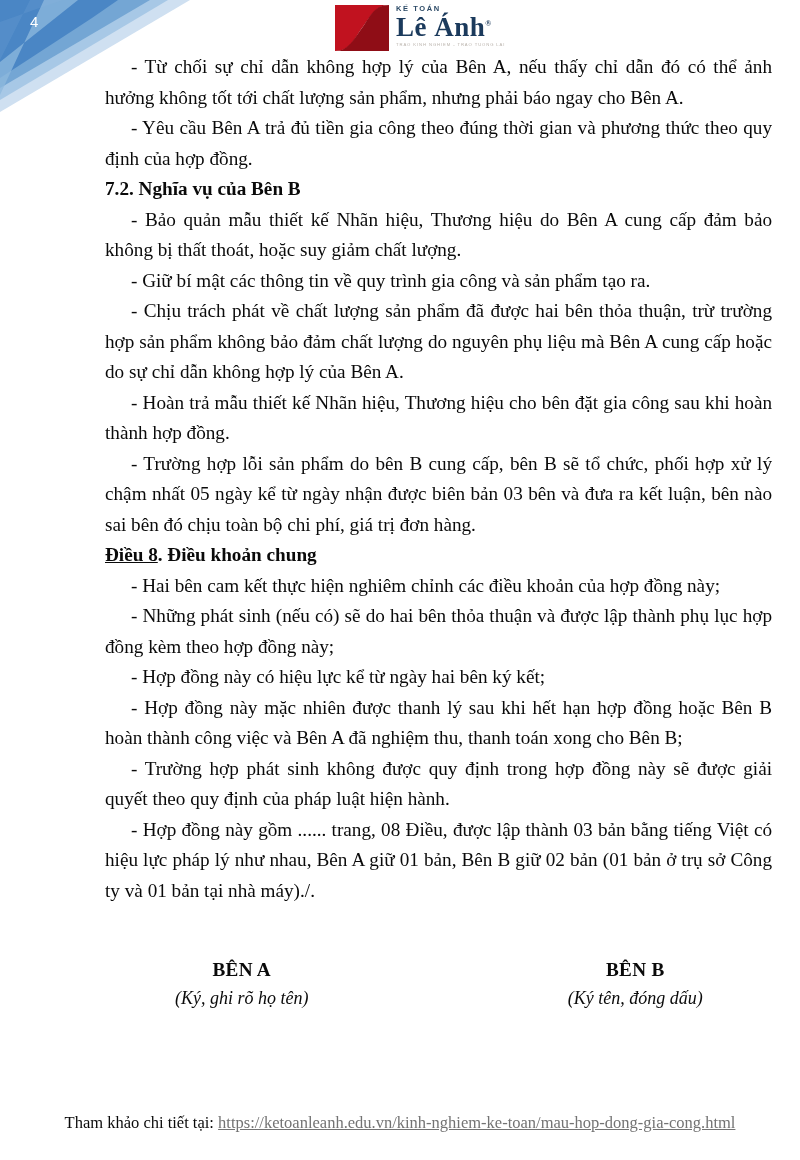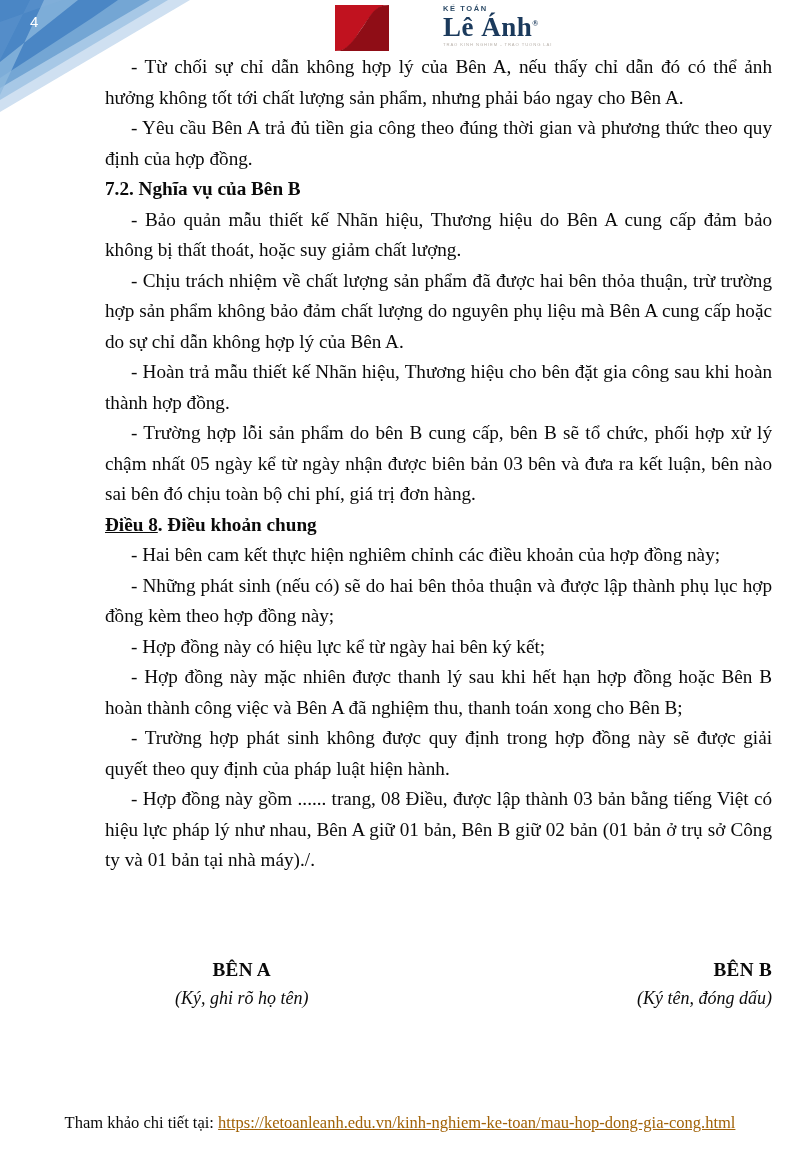--- a/index.html
+++ b/index.html
@@ -51,21 +51,20 @@
   
   .logo {
     position: absolute;
     left: 333px;
     top: 3px;
     width: 200px;
     height: 52px;
     display: flex;
     align-items: flex-start;
     z-index: 2;
-    gap: 47px;
   }
   .logo-mark {
     width: 58px;
     height: 50px;
     flex: 0 0 58px;
   }
   .logo-mark svg { display: block; }
   .logo-text {
     margin-left: 5px;
     padding-top: 2px;
@@ -137,21 +136,21 @@
     left: 105px;
     top: 955px;
     width: 667px;
     display: flex;
   }
   .sign-col {
     flex: 1 1 50%;
     text-align: center;
   }
   .sign-col.left  { padding-right: 60px; }
-  .sign-col.right { padding-left: 60px; text-align: right; }
+  .sign-col.right { padding-left: 60px; }
   .sign-title {
     font-size: 19.2px;
     font-weight: bold;
     line-height: 29px;
     letter-spacing: 0.3px;
   }
   .sign-sub {
     font-size: 18px;
     font-style: italic;
     line-height: 28px;
@@ -205,21 +204,22 @@
   </div>
 
   <div class="doc-body">
 
     <p class="para">-  Từ chối sự chỉ dẫn không hợp lý của Bên A, nếu thấy chỉ dẫn đó có thể ảnh hưởng không tốt tới chất lượng sản phẩm, nhưng phải báo ngay cho Bên A.</p>
     <p class="para">-  Yêu cầu Bên A trả đủ tiền gia công theo đúng thời gian và phương thức theo quy định của hợp đồng.</p>
 
     <p class="heading">7.2. Nghĩa vụ của Bên B</p>
 
     <p class="para">- Bảo quản mẫu thiết kế Nhãn hiệu, Thương hiệu do Bên A cung cấp đảm bảo không bị thất thoát, hoặc suy giảm chất lượng.</p>
-    <p class="para">- Chịu trách nhiệm về chất lượng sản phẩm đã được hai bên thỏa thuận, trừ trường hợp sản phẩm không bảo đảm chất lượng do nguyên phụ liệu mà Bên A cung cấp hoặc do sự chỉ dẫn không hợp lý của Bên A.</p>
+    <p class="para">- Giữ bí mật các thông tin về quy trình gia công và sản phẩm tạo ra.</p>
+    <p class="para">- Chịu trách phát về chất lượng sản phẩm đã được hai bên thỏa thuận, trừ trường hợp sản phẩm không bảo đảm chất lượng do nguyên phụ liệu mà Bên A cung cấp hoặc do sự chỉ dẫn không hợp lý của Bên A.</p>
     <p class="para">- Hoàn trả mẫu thiết kế Nhãn hiệu, Thương hiệu cho bên đặt gia công sau khi hoàn thành hợp đồng.</p>
     <p class="para">- Trường hợp lỗi sản phẩm do bên B cung cấp, bên B sẽ tổ chức, phối hợp xử lý chậm nhất 05 ngày kể từ ngày nhận được biên bản 03 bên và đưa ra kết luận, bên nào sai bên đó chịu toàn bộ chi phí, giá trị đơn hàng.</p>
 
     <p class="heading">
       <span class="underlined">Điều 8</span><span id="dieu8-rest">. Điều khoản chung</span>
     </p>
 
     <p class="para">- Hai bên cam kết thực hiện nghiêm chỉnh các điều khoản của hợp đồng này;</p>
     <p class="para">- Những phát sinh (nếu có) sẽ do hai bên thỏa thuận và được lập thành phụ lục hợp đồng kèm theo hợp đồng này;</p>
     <p class="para">- Hợp đồng này có hiệu lực kể từ ngày hai bên ký kết;</p>
@@ -234,16 +234,16 @@
       <div class="sign-title">BÊN A</div>
       <div class="sign-sub">(Ký, ghi rõ họ tên)</div>
     </div>
     <div class="sign-col right">
       <div class="sign-title">BÊN B</div>
       <div class="sign-sub">(Ký tên, đóng dấu)</div>
     </div>
   </div>
 
   <div class="footer">
-    <span>Tham khảo chi tiết tại: </span><a class="footer-link" href="#" style="color: #a16207; font-family: Liberation Serif, serif;">https://ketoanleanh.edu.vn/kinh-nghiem-ke-toan/mau-hop-dong-gia-cong.html</a>
+    <span>Tham khảo chi tiết tại: </span><a class="footer-link" href="#" style="color: #737373; font-family: Liberation Serif, serif;">https://ketoanleanh.edu.vn/kinh-nghiem-ke-toan/mau-hop-dong-gia-cong.html</a>
   </div>
 
 </div>
 
 </body></html>

